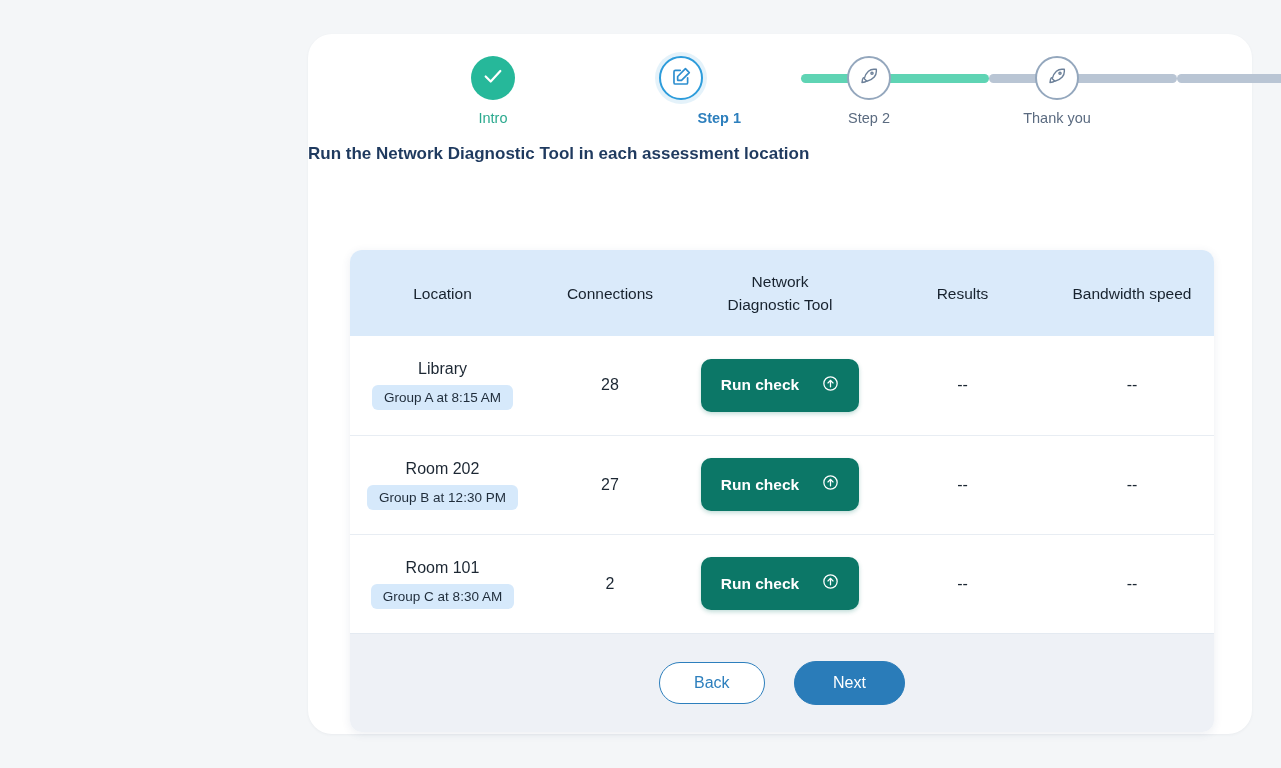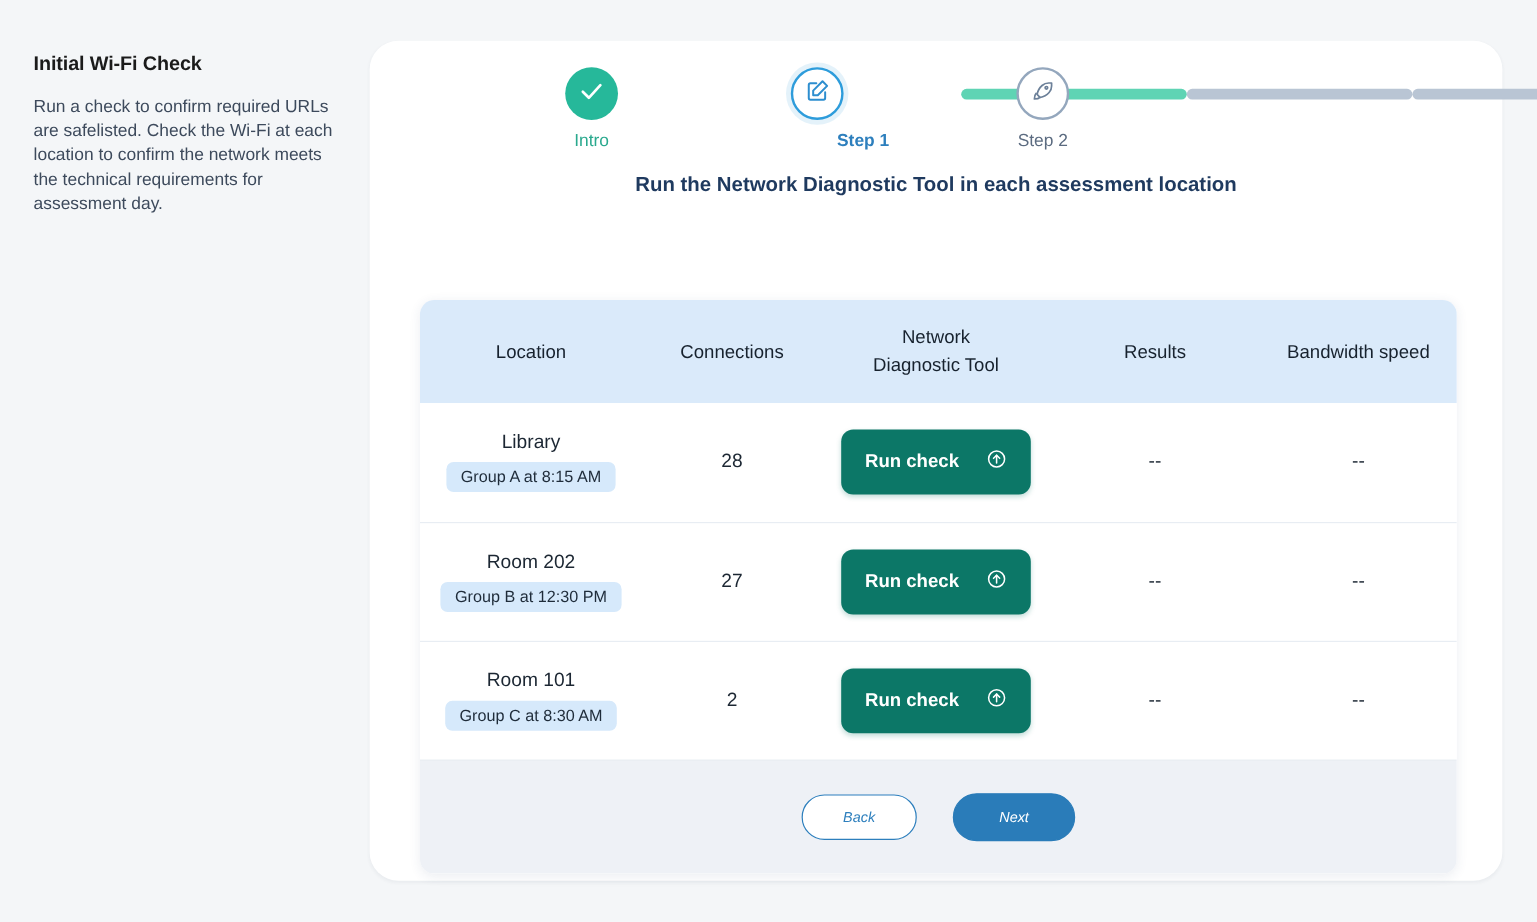--- a/index.html
+++ b/index.html
@@ -106,21 +106,20 @@
   }
   .connector.filled { background: #5fd4b4; }
   .connector.empty  { background: #b9c5d4; }
 
   
   .section-title {
     position: absolute;
     top: 110px;
     left: 0;
     width: 944px;
-    text-align: center;
     font-size: 17px;
     font-weight: bold;
     color: #1f3a5f;
   }
   .section-desc {
     position: absolute;
     top: 148px;
     left: 72px;
     width: 800px;
     text-align: center;
@@ -203,48 +202,43 @@
   .dash { color: #5d6975; font-size: 16px; }
 
   
   .panel-footer {
     background: #eef1f6;
     padding: 27px 0;
     text-align: center;
   }
   .btn-back, .btn-next {
     font-family: "Liberation Sans", sans-serif;
-    font-size: 12px;
+    font-size: 16px;
     border-radius: 22px;
     cursor: pointer;
     padding: 11px 34px;
-    font-style: italic;
   }
   .btn-back {
     background: #ffffff;
     border: 1.6px solid #2d7fbd;
     color: #2d7fbd;
     margin-right: 25px;
   }
   .btn-next {
     background: #2a7cb9;
     border: 1.6px solid #2a7cb9;
     color: #ffffff;
     padding: 12px 38px;
   }
 </style>
 </head>
 <body>
 
 <div class="page">
 
-  <div class="sidebar">
-    <div class="sidebar-title">Initial Wi-Fi Check</div>
-    <div class="sidebar-body">Run a check to confirm required URLs are safelisted. Check the Wi-Fi at each location to confirm the network meets the technical requirements for assessment day.</div>
-  </div>
 
   <div class="card">
 
     <div class="stepper">
 
       <div class="connector filled" style="left:493px; width:188px;"></div>
       <div class="connector empty" style="left:681px; width:188px;"></div>
       <div class="connector empty" style="left:869px; width:188px;"></div>
 
       <div class="step" style="left:185px;">
@@ -276,20 +270,32 @@
             <svg width="20" height="20" viewBox="0 0 24 24" fill="none" stroke="#6c8099" stroke-width="1.7" stroke-linecap="round" stroke-linejoin="round">
               <path d="M5.3 14.2c-1 1-1.6 3-1.7 5.6 2.6-.1 4.6-.7 5.6-1.7"></path>
               <path d="M9.2 18.1 6.3 15.2c.6-3.4 2.3-6.5 5-8.9 1.8-1.6 4.2-2.5 6.6-2.5h2.9v2.9c0 2.4-.9 4.8-2.5 6.6-2.4 2.7-5.5 4.4-8.9 5z"></path>
               <circle cx="15.6" cy="8.6" r="1.3"></circle>
             </svg>
           </span>
         </div>
         <div class="step-label">Step 2</div>
       </div>
 
+      <div class="step" style="left:749px;">
+        <div class="step-circle todo">
+          <span>
+            <svg width="20" height="20" viewBox="0 0 24 24" fill="none" stroke="#6c8099" stroke-width="1.7" stroke-linecap="round" stroke-linejoin="round">
+              <path d="M5.3 14.2c-1 1-1.6 3-1.7 5.6 2.6-.1 4.6-.7 5.6-1.7"></path>
+              <path d="M9.2 18.1 6.3 15.2c.6-3.4 2.3-6.5 5-8.9 1.8-1.6 4.2-2.5 6.6-2.5h2.9v2.9c0 2.4-.9 4.8-2.5 6.6-2.4 2.7-5.5 4.4-8.9 5z"></path>
+              <circle cx="15.6" cy="8.6" r="1.3"></circle>
+            </svg>
+          </span>
+        </div>
+        <div class="step-label">Thank you</div>
+      </div>
     </div>
 
     <div class="section-title">Run the Network Diagnostic Tool in each assessment location</div>
 
     <div class="panel">
       <table class="table">
         <thead>
           <tr>
             <th class="col-location">Location</th>
             <th class="col-conn">Connections</th>

